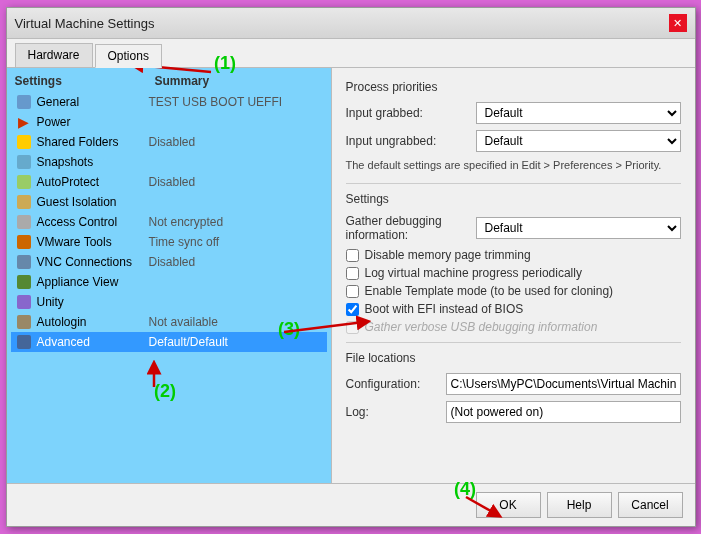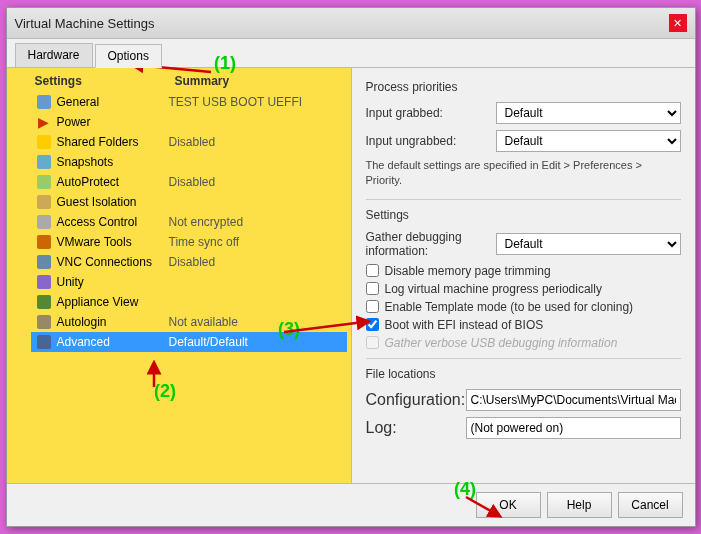--- a/index.html
+++ b/index.html
@@ -8,21 +8,21 @@
       font-family: 'Segoe UI', Tahoma, sans-serif;
       font-size: 12px;
       display: flex;
       justify-content: center;
       align-items: center;
       width: 701px;
       height: 534px;
       overflow: hidden;
     }
     .dialog {
-      background: #fde047;
+      background: #7dd3fc;
       border: 1px solid #999;
       width: 690px;
       height: 520px;
       display: flex;
       flex-direction: column;
       box-shadow: 2px 2px 8px rgba(0,0,0,0.4);
     }
     .title-bar {
       background: linear-gradient(to bottom, #e8e8e8, #d4d4d4);
       padding: 6px 8px;
@@ -67,21 +67,20 @@
       background: #f0f0f0;
       border-bottom: 1px solid #f0f0f0;
       z-index: 1;
       position: relative;
       top: 1px;
     }
     .content {
       display: flex;
       flex: 1;
       overflow: hidden;
-      padding-left: 20px;
     }
     .left-panel {
       width: 325px;
       border-right: 1px solid #bbb;
       overflow-y: auto;
       padding: 4px;
     }
     .settings-header {
       display: flex;
       padding: 2px 4px;
@@ -172,21 +171,21 @@
       color: #333;
     }
     .checkbox-label.disabled { color: #aaa; font-style: italic; }
     .file-row {
       display: flex;
       align-items: center;
       margin-bottom: 6px;
     }
     .file-label {
       width: 100px;
-      font-size: 16px;
+      font-size: 12px;
       color: #333;
     }
     .file-input {
       flex: 1;
       height: 22px;
       font-size: 12px;
       border: 1px solid #aaa;
       background: white;
       padding: 0 4px;
     }
@@ -321,31 +320,31 @@
         <div class="settings-item">
           <div class="item-icon">
               <div class="icon-vnc"></div>
             </div>
           <span class="item-name">VNC Connections</span>
           <span class="item-summary">Disabled</span>
         </div>
 
         <div class="settings-item">
           <div class="item-icon">
+              <div class="icon-appliance"></div>
+            </div>
+          <span class="item-name">Appliance View</span>
+          <span class="item-summary"></span>
+        </div>
+
+        <div class="settings-item">
+          <div class="item-icon">
               <div class="icon-unity"></div>
             </div>
           <span class="item-name">Unity</span>
-          <span class="item-summary"></span>
-        </div>
-
-        <div class="settings-item">
-          <div class="item-icon">
-              <div class="icon-appliance"></div>
-            </div>
-          <span class="item-name">Appliance View</span>
           <span class="item-summary"></span>
         </div>
 
         <div class="settings-item">
           <div class="item-icon">
               <div class="icon-autologin"></div>
             </div>
           <span class="item-name">Autologin</span>
           <span class="item-summary">Not available</span>
         </div>

